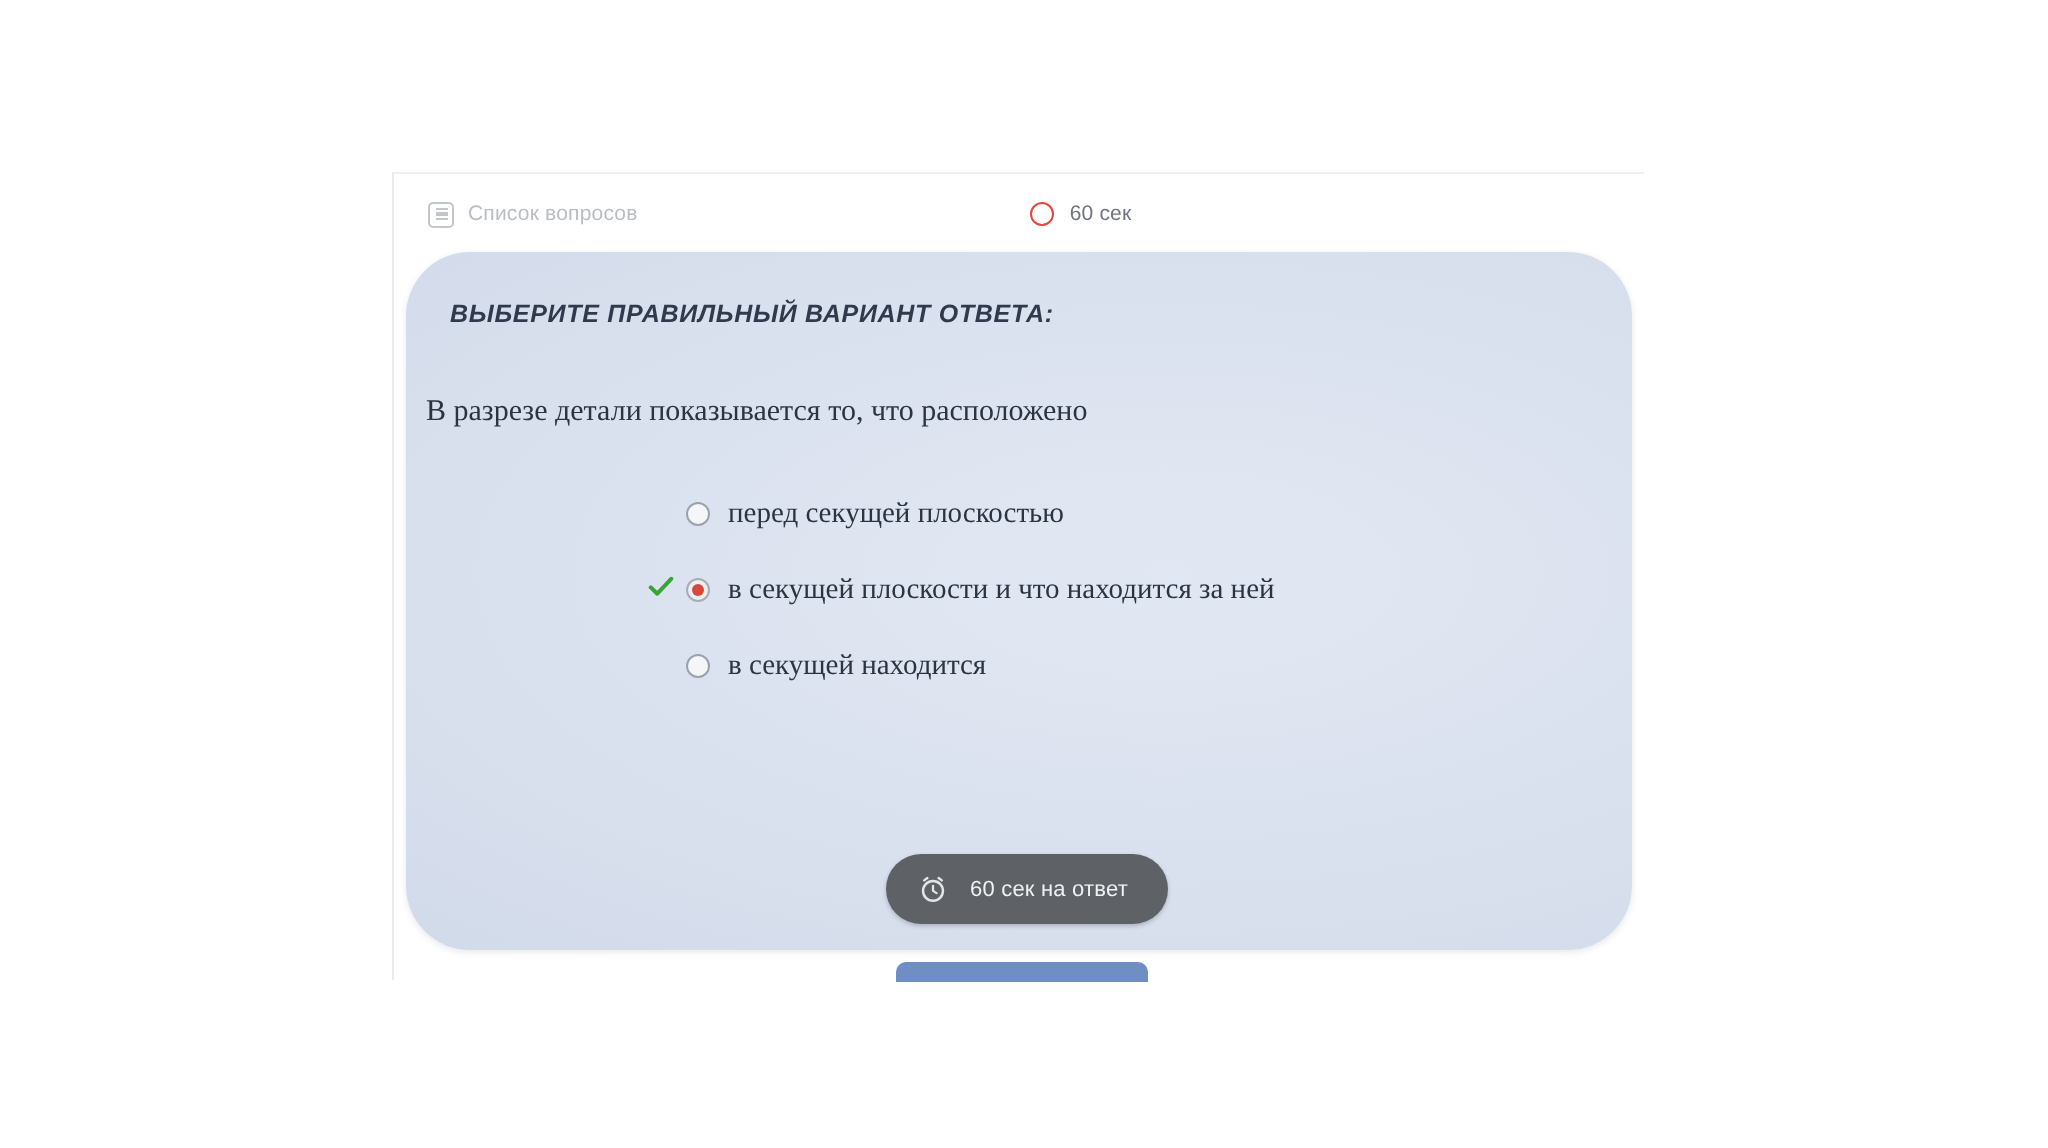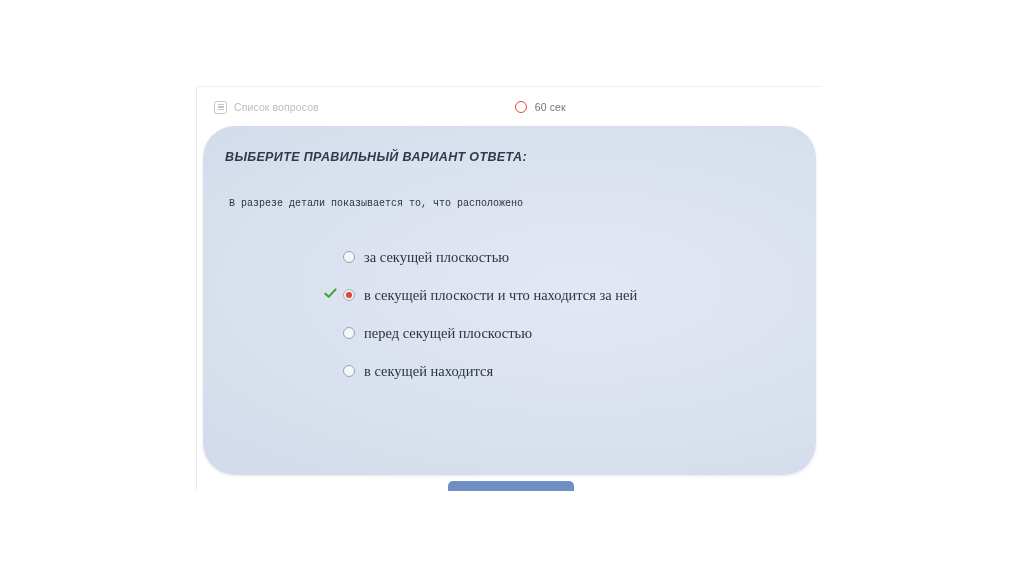--- a/index.html
+++ b/index.html
@@ -120,24 +120,24 @@
     font-size: 12.5px;
     font-weight: bold;
     font-style: italic;
     color: #2f3b4c;
     letter-spacing: 0.35px;
     white-space: nowrap;
   }
 
   .slide-question {
     position: absolute;
-    left: 26px;
+    left: 10px;
     top: 72px;
-    font-family: Liberation Mono, monospace;
-    font-size: 10px;
+    font-family: Liberation Serif, serif;
+    font-size: 15px;
     color: #2b3442;
     white-space: nowrap;
   }
 
   .options {
     position: absolute;
     left: 140px;
     top: 122px;
     display: flex;
     flex-direction: column;
@@ -263,45 +263,49 @@
   </div>
 
   <div class="slide">
 
     <div class="slide-heading">ВЫБЕРИТЕ ПРАВИЛЬНЫЙ ВАРИАНТ ОТВЕТА:</div>
 
     <div class="slide-question">В разрезе детали показывается то, что расположено</div>
 
     <div class="options">
 
+
       <div class="option">
         <span class="radio"></span>
-        <span class="option-label">за секущей плоскостью</span>
+        <span class="option-label">перед секущей плоскостью</span>
       </div>
 
       <div class="option">
         <svg class="check" viewBox="0 0 14 14">
           <path d="M1.5 7.2 L5 10.6 L12.5 2.6" fill="none" stroke="#3aa335" stroke-width="2.2" stroke-linecap="round" stroke-linejoin="round"></path>
         </svg>
         <span class="radio checked"></span>
         <span class="option-label">в секущей плоскости и что находится за ней</span>
       </div>
 
       <div class="option">
         <span class="radio"></span>
-        <span class="option-label">перед секущей плоскостью</span>
-      </div>
-
-      <div class="option">
-        <span class="radio"></span>
         <span class="option-label">в секущей находится</span>
       </div>
 
     </div>
 
+    <div class="timer-pill">
+      <svg class="alarm-icon" viewBox="0 0 16 16">
+        <circle cx="8" cy="9" r="5.3" fill="none" stroke="#e4e5e7" stroke-width="1.3"></circle>
+        <path d="M8 6.3 V9 L9.9 10.2" fill="none" stroke="#e4e5e7" stroke-width="1.2" stroke-linecap="round" stroke-linejoin="round"></path>
+        <path d="M3.3 3.4 L5 2.1 M12.7 3.4 L11 2.1" stroke="#e4e5e7" stroke-width="1.3" stroke-linecap="round"></path>
+      </svg>
+      <span class="pill-label">60 сек на ответ</span>
+    </div>
 
   </div>
 
   <div class="bottom-bar"></div>
 
   <div class="scrollbar-track">
     
   </div>
 
 </div>

